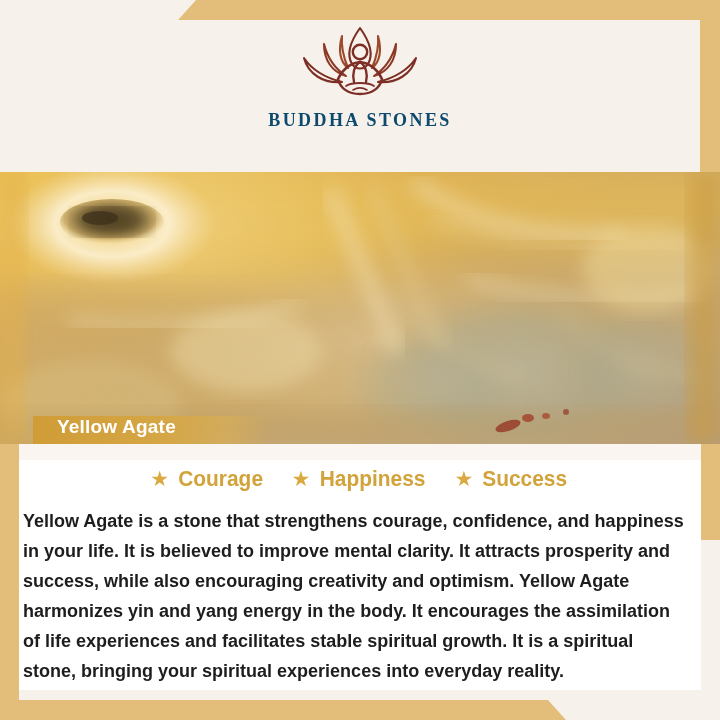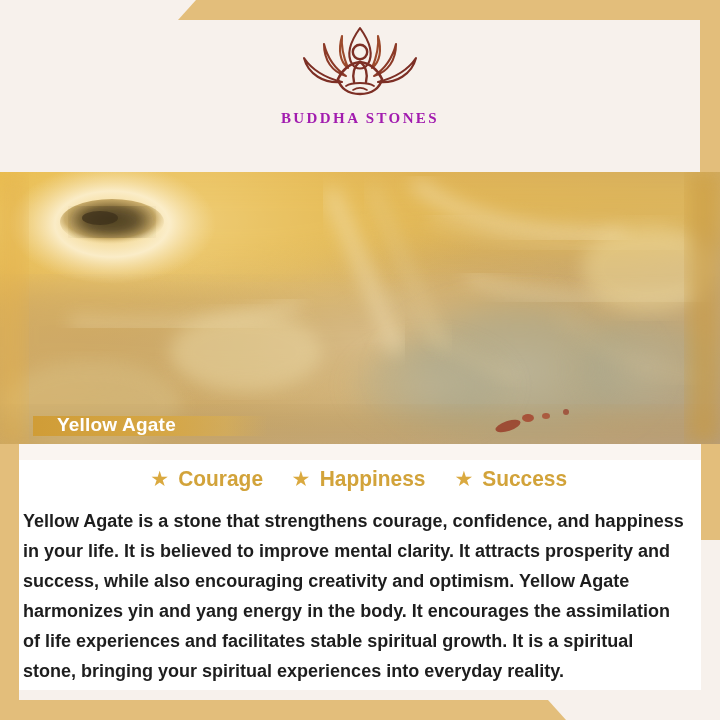--- a/index.html
+++ b/index.html
@@ -50,24 +50,24 @@
   .logo-wrap {
     position: absolute;
     top: 22px; left: 0;
     width: 720px;
     text-align: center;
   }
   .logo-mark { display: block; margin: 0 auto; }
   .logo-text {
     margin-top: 6px;
     font-family: "Liberation Serif", serif;
-    font-size: 15px;
+    font-size: 18px;
     font-weight: 700;
     letter-spacing: 2.4px;
-    color: #a21caf;
+    color: #0c4a6e;
   }
 
   
   .title-banner {
     position: absolute;
     top: 126px; left: 148px;
     width: 424px; height: 48px;
     background: #fbf7f4;
     display: flex;
     align-items: center;
@@ -94,28 +94,28 @@
     width: 720px; height: 272px;
     overflow: hidden;
     background: #d8aa4e;
   }
   .photo svg { display: block; width: 720px; height: 272px; }
 
   
   .caption {
     position: absolute;
     top: 416px; left: 33px;
-    width: 235px; height: 20px;
+    width: 235px; height: 44px;
     background: linear-gradient(90deg,
                 rgba(208,156,53,0.97) 0%,
                 rgba(214,166,66,0.94) 55%,
                 rgba(220,176,80,0.55) 82%,
                 rgba(222,180,88,0.0) 100%);
     display: flex;
-    align-items: flex-end;
+    align-items: flex-start;
   }
   .caption-text {
     padding-left: 24px;
     font-size: 19px;
     font-weight: 700;
     color: #ffffff;
     letter-spacing: 0.2px;
   }
 
   

